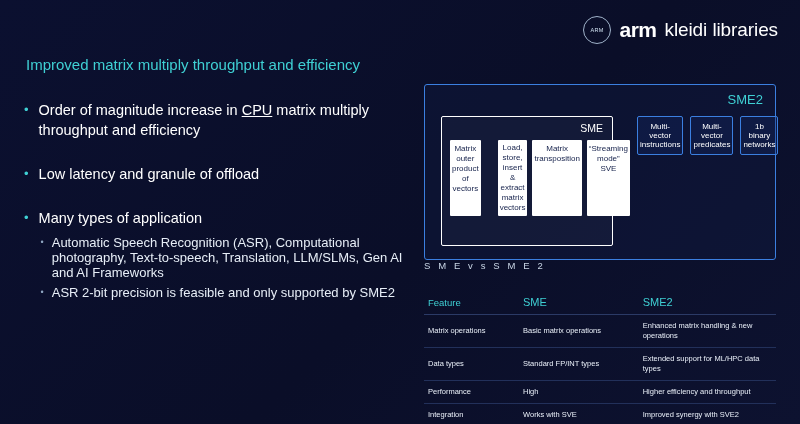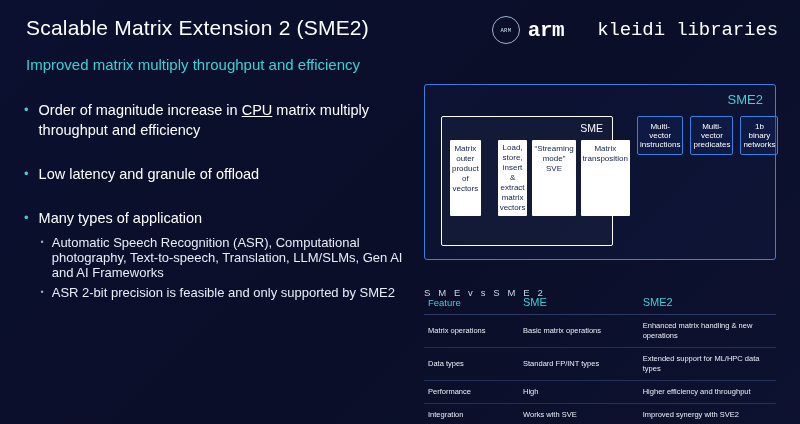--- a/index.html
+++ b/index.html
@@ -33,21 +33,20 @@
     font-weight: 400;
   }
 
   
   .brand {
     position: absolute;
     right: 22px; top: 16px;
     display: flex;
     align-items: center;
     gap: 8px;
-    font-family: Liberation Mono, monospace;
   }
   .brand-badge {
     width: 28px; height: 28px;
     border-radius: 50%;
     border: 1.5px solid #9fb2c9;
     display: flex; align-items: center; justify-content: center;
     font-size: 6px;
     letter-spacing: 0.3px;
     color: #cfe0f0;
   }
@@ -56,21 +55,20 @@
     font-size: 21px;
     font-weight: 700;
     color: #ffffff;
     letter-spacing: -0.5px;
   }
   .brand-text {
     font-size: 19px;
     font-weight: 400;
     color: #ffffff;
     letter-spacing: -0.1px;
-    margin-left: 25px;
   }
 
   
   .bullets {
     position: absolute;
     left: 22px; top: 100px;
     width: 390px;
   }
   .bullet-row {
     display: flex;
@@ -179,21 +177,21 @@
     color: #ffffff;
     font-size: 8px;
     text-align: center;
     padding: 5px 2px;
     background: rgba(20,40,100,0.35);
   }
 
   
   .cmp-head {
     position: absolute;
-    left: 424px; top: 287px;
+    left: 424px; top: 260px;
     font-size: 9.5px;
     letter-spacing: 2.6px;
     color: #c9d6e6;
   }
   .cmp-table {
     position: absolute;
     left: 424px; top: 292px;
     width: 352px;
     border-collapse: collapse;
   }
@@ -214,21 +212,20 @@
     padding: 6px 6px 6px 4px;
     border-bottom: 1px solid #22305a;
     vertical-align: middle;
   }
 </style>
 </head>
 <body>
 
 <div class="slide">
 
-  <div class="title">Scalable Matrix Extension 2 (SME2)</div>
   <div class="subtitle">Improved matrix multiply throughput and efficiency</div>
 
   <div class="brand">
     <div class="brand-badge">
       <span>ARM</span>
     </div>
     <div class="brand-arm">arm</div>
     <div class="brand-text">kleidi libraries</div>
   </div>
 
@@ -266,22 +263,22 @@
   </div>
 
   <div class="diagram">
     <div class="diagram-label">SME2</div>
 
     <div class="sme-box">
       <div class="sme-box-label">SME</div>
       <div class="sme-items">
         <div class="sme-item">Matrix outer product of vectors</div>
         <div class="sme-item two-line">Load, store, insert &amp; extract matrix vectors</div>
+        <div class="sme-item">Matrix transposition</div>
         <div class="sme-item">“Streaming mode” SVE</div>
-        <div class="sme-item">Matrix transposition</div>
       </div>
     </div>
 
     <div class="plus">+</div>
 
     <div class="sme2-items">
       <div class="sme2-item">Multi-vector instructions</div>
       <div class="sme2-item">Multi-vector predicates</div>
       <div class="sme2-item">1b binary networks</div>
     </div>

